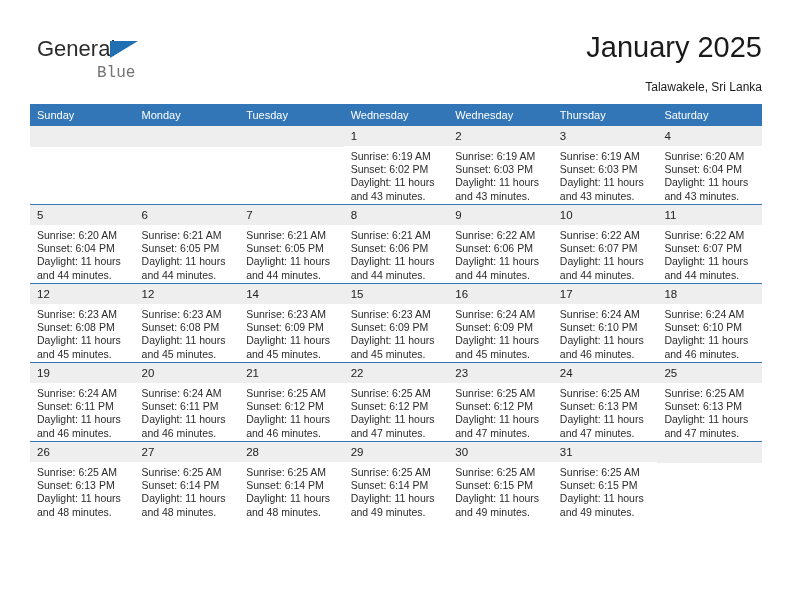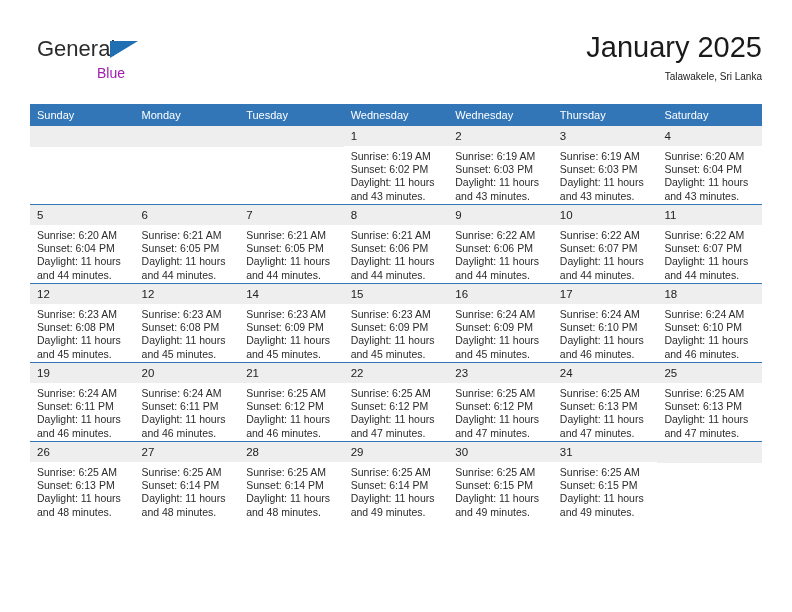--- a/index.html
+++ b/index.html
@@ -52,42 +52,43 @@
     top: 5px;
     width: 0;
     height: 0;
     border-left: 28px solid #1f6fb2;
     border-bottom: 17px solid transparent;
   }
   .logo-blue {
     position: absolute;
     left: 60px;
     top: 24px;
-    font-size: 14px;
-    color: #a21caf;
+    font-size: 16px;
+    color: #737373;
     line-height: 26px;
+    font-family: Liberation Mono, monospace;
   }
 
   .title-block {
     position: absolute;
     right: 0;
     top: 0;
     text-align: right;
   }
   .cal-title {
     font-size: 29px;
     color: #1a1a1a;
     line-height: 34px;
     white-space: nowrap;
   }
   .cal-subtitle {
-    font-size: 10px;
+    font-size: 12px;
     color: #1a1a1a;
     line-height: 22px;
-    margin-top: 2px;
+    margin-top: 12px;
     white-space: nowrap;
   }
 
   
   .calendar {
     position: absolute;
     left: 30px;
     top: 104px;
     width: 732px;
     border-collapse: collapse;

